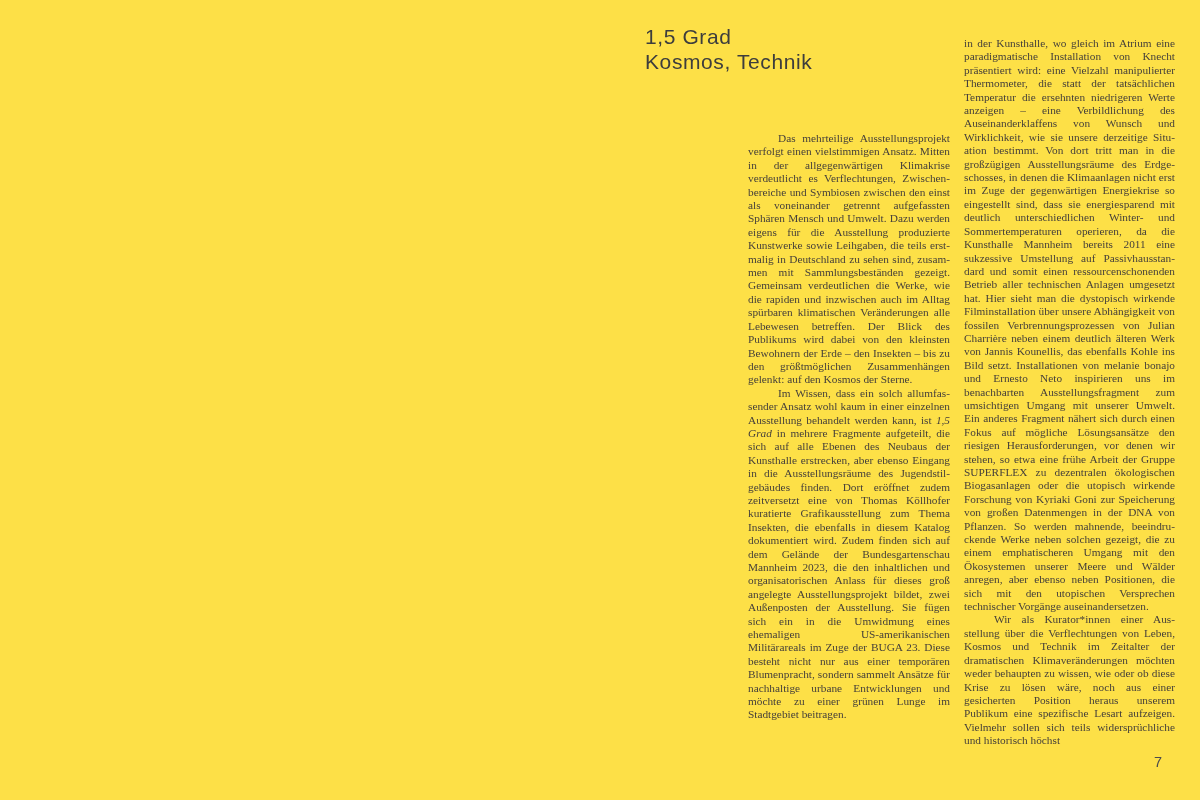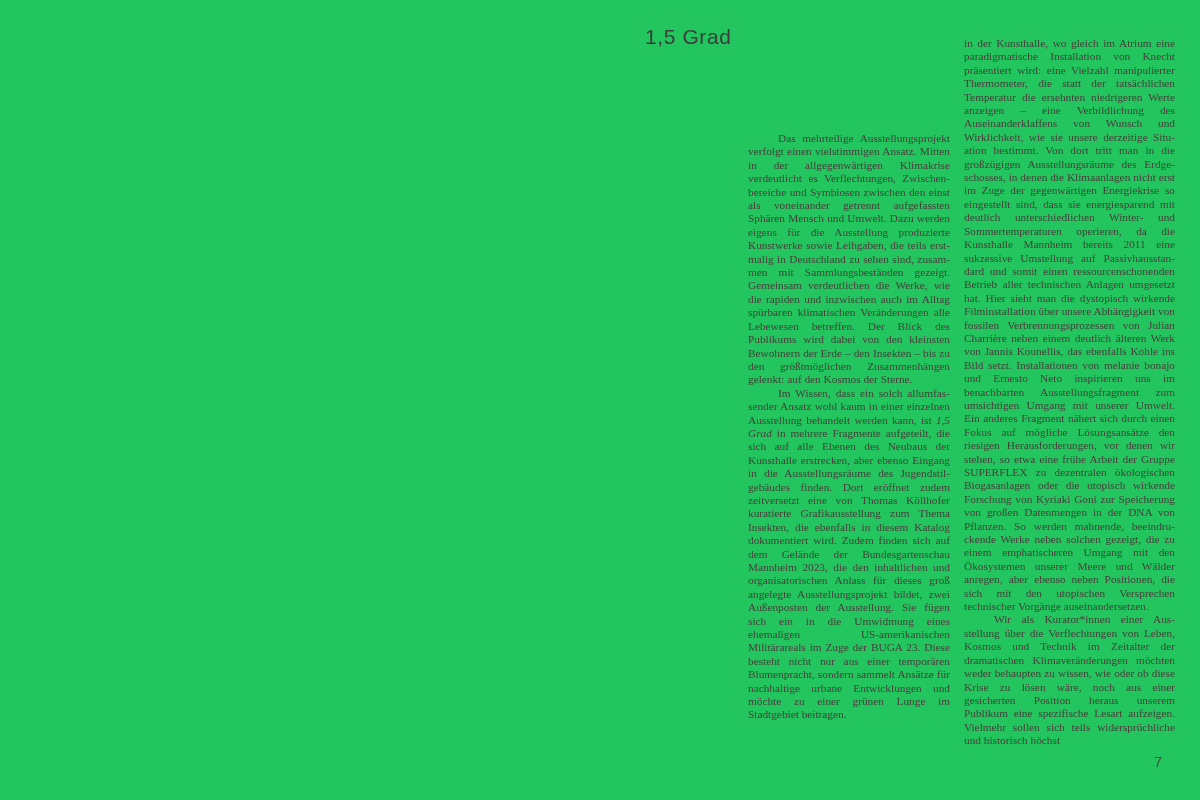--- a/index.html
+++ b/index.html
@@ -4,21 +4,21 @@
 <style>
   html, body {
     margin: 0;
     padding: 0;
     background: #ffffff;
   }
   .page {
     position: relative;
     width: 1200px;
     height: 800px;
-    background: #22c55e;
+    background: #fde047;
     overflow: hidden;
   }
   .title {
     position: absolute;
     left: 645px;
     top: 25px;
     font-family: "Liberation Sans", sans-serif;
     font-weight: 300;
     font-size: 21px;
     line-height: 24.5px;
@@ -67,20 +67,21 @@
     color: #4c4c4c;
   }
 </style>
 </head>
 <body>
 
 <div class="page">
 
   <div class="title">
     <div>1,5 Grad</div>
+    <div>Kosmos, Technik</div>
   </div>
 
   <div class="col col-1" lang="de">
     <p class="indent">Das mehrteilige Ausstellungspro­jekt verfolgt einen vielstimmigen Ansatz. Mitten in der allgegenwärtigen Klimakrise verdeutlicht es Verflechtungen, Zwischen­bereiche und Symbiosen zwischen den einst als voneinander getrennt aufgefassten Sphären Mensch und Umwelt. Dazu wer­den eigens für die Ausstellung produzierte Kunstwerke sowie Leihgaben, die teils erst­malig in Deutschland zu sehen sind, zusam­men mit Sammlungsbeständen gezeigt. Gemeinsam verdeutlichen die Werke, wie die rapiden und inzwischen auch im Alltag spürbaren klimatischen Veränderungen alle Lebewesen betreffen. Der Blick des Publikums wird dabei von den kleinsten Bewohnern der Erde – den Insekten – bis zu den größtmöglichen Zusammenhängen gelenkt: auf den Kosmos der Sterne.</p>
     <p class="indent"><span>Im Wissen, dass ein solch allumfas­sender Ansatz wohl kaum in einer einzel­nen Ausstellung behandelt werden kann, ist </span><span class="italic">1,5 Grad</span><span> in mehrere Fragmente aufgeteilt, die sich auf alle Ebenen des Neubaus der Kunsthalle erstrecken, aber ebenso Eingang in die Ausstellungsräume des Jugendstil­gebäudes finden. Dort eröffnet zudem zeitversetzt eine von Thomas Köllhofer kuratierte Grafikausstellung zum Thema Insekten, die ebenfalls in diesem Katalog dokumentiert wird. Zudem finden sich auf dem Gelände der Bundesgartenschau Mannheim 2023, die den inhaltlichen und organisatorischen Anlass für dieses groß angelegte Ausstellungsprojekt bildet, zwei Außenposten der Ausstellung. Sie fügen sich ein in die Umwidmung eines ehemaligen US-amerikanischen Militärareals im Zuge der BUGA 23. Diese besteht nicht nur aus einer temporären Blumenpracht, sondern sammelt Ansätze für nachhaltige urbane Entwicklungen und möchte zu einer grünen Lunge im Stadtgebiet beitragen.</span></p>
   </div>
 
   <div class="col col-2" lang="de">
     <p>in der Kunsthalle, wo gleich im Atrium eine paradigmatische Installation von Knecht präsentiert wird: eine Vielzahl manipulier­ter Thermometer, die statt der tatsächli­chen Temperatur die ersehnten niedrigeren Werte anzeigen – eine Verbildlichung des Auseinanderklaffens von Wunsch und Wirklichkeit, wie sie unsere derzeitige Situ­ation bestimmt. Von dort tritt man in die großzügigen Ausstellungsräume des Erdge­schosses, in denen die Klimaanlagen nicht erst im Zuge der gegenwärtigen Energiekrise so eingestellt sind, dass sie energiesparend mit deutlich unterschiedlichen Winter- und Sommertemperaturen operieren, da die Kunsthalle Mannheim bereits 2011 eine sukzessive Umstellung auf Passivhausstan­dard und somit einen ressourcenschonenden Betrieb aller technischen Anlagen umgesetzt hat. Hier sieht man die dystopisch wirkende Filminstallation über unsere Abhängig­keit von fossilen Verbrennungsprozessen von Julian Charrière neben einem deutlich älteren Werk von Jannis Kounellis, das ebenfalls Kohle ins Bild setzt. Installatio­nen von melanie bonajo und Ernesto Neto inspirieren uns im benachbarten Ausstel­lungsfragment zum umsichtigen Umgang mit unserer Umwelt. Ein anderes Fragment nähert sich durch einen Fokus auf mögliche Lösungsansätze den riesigen Herausforde­rungen, vor denen wir stehen, so etwa eine frühe Arbeit der Gruppe SUPERFLEX zu dezentralen ökologischen Biogasanlagen oder die utopisch wirkende Forschung von Kyriaki Goni zur Speicherung von großen Datenmengen in der DNA von Pflanzen. So werden mahnende, beeindru­ckende Werke neben solchen gezeigt, die zu einem emphatischeren Umgang mit den Ökosystemen unserer Meere und Wälder anregen, aber ebenso neben Positionen, die sich mit den utopischen Versprechen technischer Vorgänge auseinandersetzen.</p>
     <p class="indent">Wir als Kurator*innen einer Aus­stellung über die Verflechtungen von Leben, Kosmos und Technik im Zeitalter der dramatischen Klimaveränderungen möchten weder behaupten zu wissen, wie oder ob diese Krise zu lösen wäre, noch aus einer gesicherten Position heraus unserem Publikum eine spezifische Les­art aufzeigen. Vielmehr sollen sich teils widersprüchliche und historisch höchst</p>

